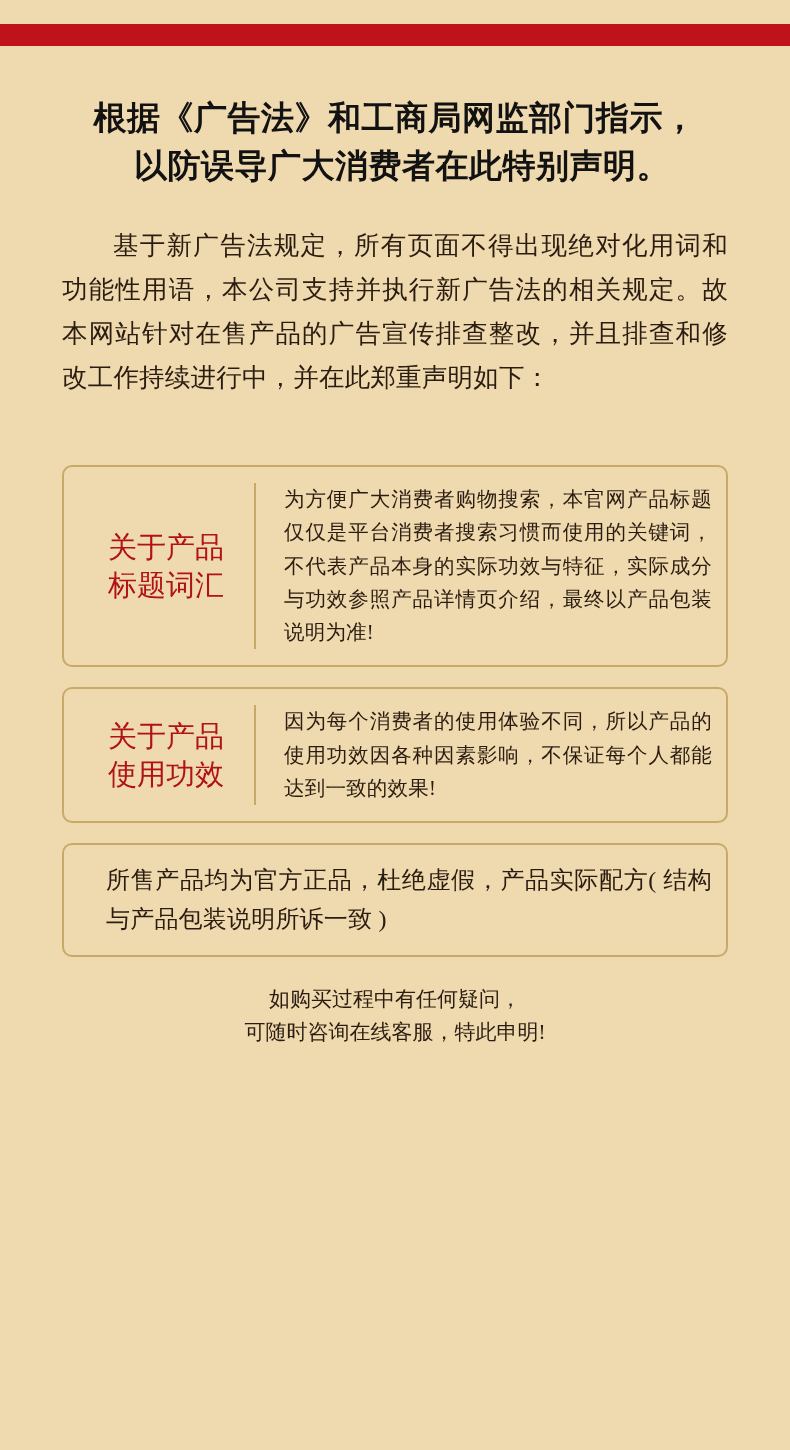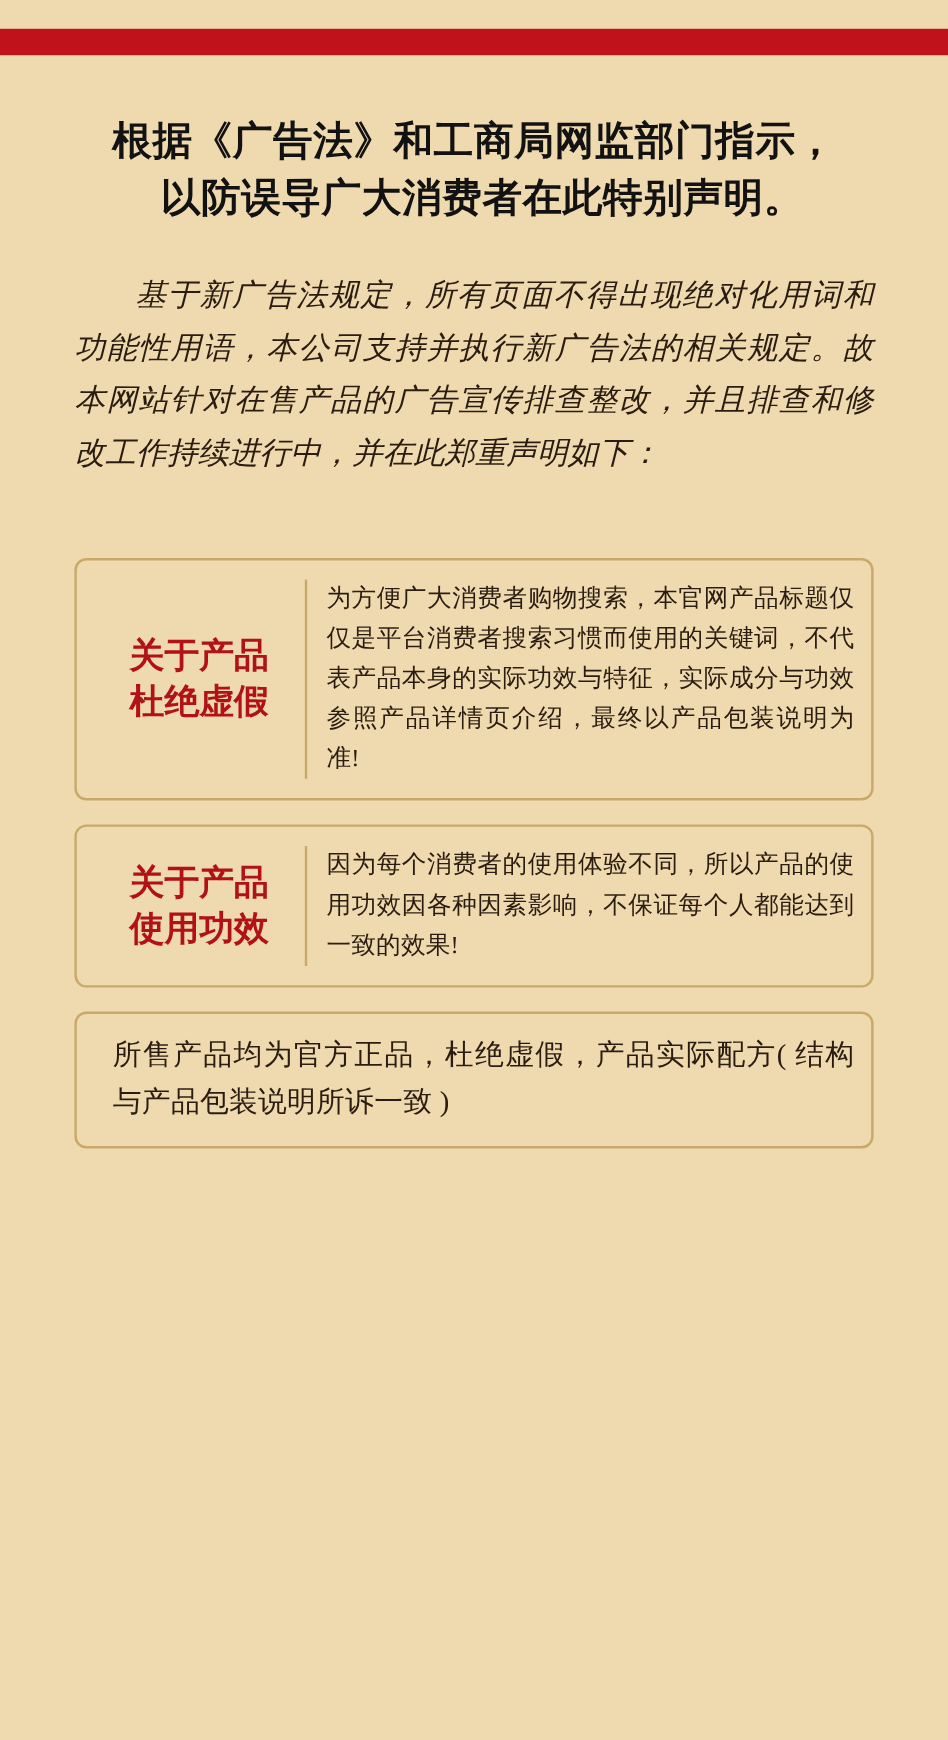--- a/index.html
+++ b/index.html
@@ -53,21 +53,21 @@
 
   .para {
     margin-top: 26px;
     color: #2a1c10;
     font-size: 25.5px;
     line-height: 1.72;
     text-align: justify;
     text-indent: 2em;
     letter-spacing: 0.2px;
   }
-  .para.first { margin-top: 34px; font-style: italic; }
+  .para.first { margin-top: 34px; }
   .para.second { margin-top: 30px; }
 
   .cards {
     margin-top: 40px;
     display: flex;
     flex-direction: column;
     gap: 20px;
   }
   .card {
     border: 2px solid #c9a96a;
@@ -78,31 +78,31 @@
     box-sizing: border-box;
     background: transparent;
   }
   .card-title {
     flex: 0 0 178px;
     display: flex;
     flex-direction: column;
     align-items: center;
     justify-content: center;
     color: #b01217;
-    font-weight: bold;
+    font-weight: normal;
     font-size: 29px;
     line-height: 1.32;
     border-right: 2px solid #c9a96a;
     padding: 0 6px;
     box-sizing: border-box;
   }
   .card-title span { display: block; white-space: nowrap; }
   .card-body {
     flex: 1 1 auto;
-    padding-left: 16px;
+    padding-left: 28px;
     color: #2a1c10;
     font-size: 20.5px;
     line-height: 1.62;
     text-align: justify;
     display: flex;
     align-items: center;
     letter-spacing: 0.2px;
   }
   .card-3 .card-body { font-size: 24px; }
 
@@ -130,37 +130,41 @@
       <span class="ln ln2">以防误导广大消费者在此特别声明。</span>
     </div>
 
     <p class="para first">基于新广告法规定，所有页面不得出现绝对化用词和功能性用语，本公司支持并执行新广告法的相关规定。故本网站针对在售产品的广告宣传排查整改，并且排查和修改工作持续进行中，并在此郑重声明如下：</p>
 
     <div class="cards">
 
       <div class="card card-1">
         <div class="card-title">
           <span>关于产品</span>
-          <span>杜绝虚假</span>
+          <span>标题词汇</span>
         </div>
         <div class="card-body">为方便广大消费者购物搜索，本官网产品标题仅仅是平台消费者搜索习惯而使用的关键词，不代表产品本身的实际功效与特征，实际成分与功效参照产品详情页介绍，最终以产品包装说明为准!</div>
       </div>
 
       <div class="card card-2">
         <div class="card-title">
           <span>关于产品</span>
           <span>使用功效</span>
         </div>
         <div class="card-body">因为每个消费者的使用体验不同，所以产品的使用功效因各种因素影响，不保证每个人都能达到一致的效果!</div>
       </div>
 
       <div class="card card-3">
         <div class="card-body">所售产品均为官方正品，杜绝虚假，产品实际配方( 结构与产品包装说明所诉一致 )</div>
       </div>
 
     </div>
 
+    <div class="footer">
+      <span class="fl">如购买过程中有任何疑问，</span>
+      <span class="fl">可随时咨询在线客服，特此申明!</span>
+    </div>
 
   </div>
 
   <div class="bar bar-bottom"></div>
 
 </div>
 
 </body></html>

